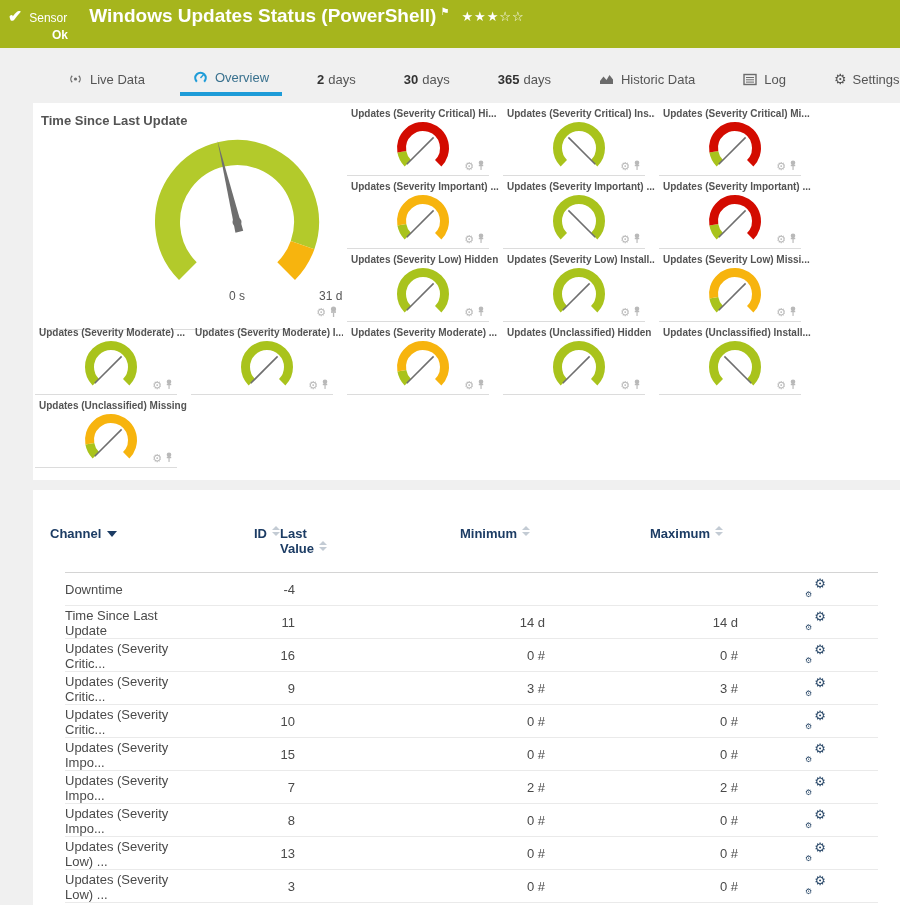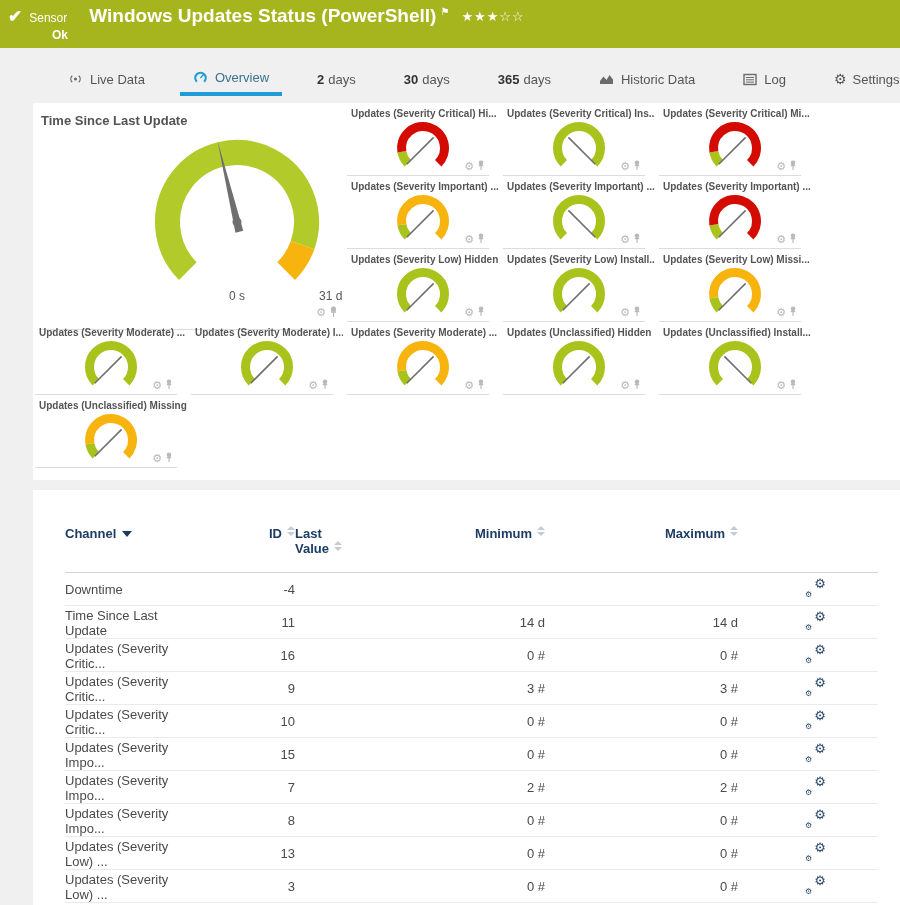--- a/index.html
+++ b/index.html
@@ -34,21 +34,21 @@
   .glabel-max { position:absolute; left:238px; width:44px; text-align:left; }
   .tileline { position:absolute; height:1px; background:#dcdcdc; }
   .tileicons { position:absolute; display:flex; align-items:center; color:#b9b9b9; }
   .tileicons .tgear { font-size:11px; line-height:10px; margin-right:3px; }
   .tile { position:absolute; width:156px; height:73px; }
   .tile .stitle { position:absolute; left:6px; top:5px; width:148px; font-size:10px; font-weight:bold;
                   color:#545454; white-space:nowrap; overflow:hidden; }
   .tile svg.sg { position:absolute; left:0; top:16px; }
   
   .thead { position:absolute; left:0; top:36px; width:867px; display:flex; align-items:flex-start;
-           padding-left:32px; font-size:13px; font-weight:bold; color:#1c3c64; }
+           padding-left:17px; font-size:13px; font-weight:bold; color:#1c3c64; }
   .thead-border { position:absolute; left:32px; right:22px; top:82px; height:1px; background:#d4d4d4; }
   .c-channel { flex:0 0 135px; text-align:left; }
   .c-id      { flex:0 0 95px;  text-align:right; }
   .c-last    { flex:0 0 95px;  line-height:15px; }
   .c-min     { flex:0 0 155px; text-align:right; }
   .c-max     { flex:0 0 193px; text-align:right; }
   .c-gear    { flex:1 1 auto;  text-align:right; padding-right:74px; }
   .tbody { position:absolute; left:0; top:83px; width:867px; }
   .trow { display:flex; align-items:center; height:33px; padding-left:32px; font-size:13px; color:#4a4a4a;
           position:relative; }

